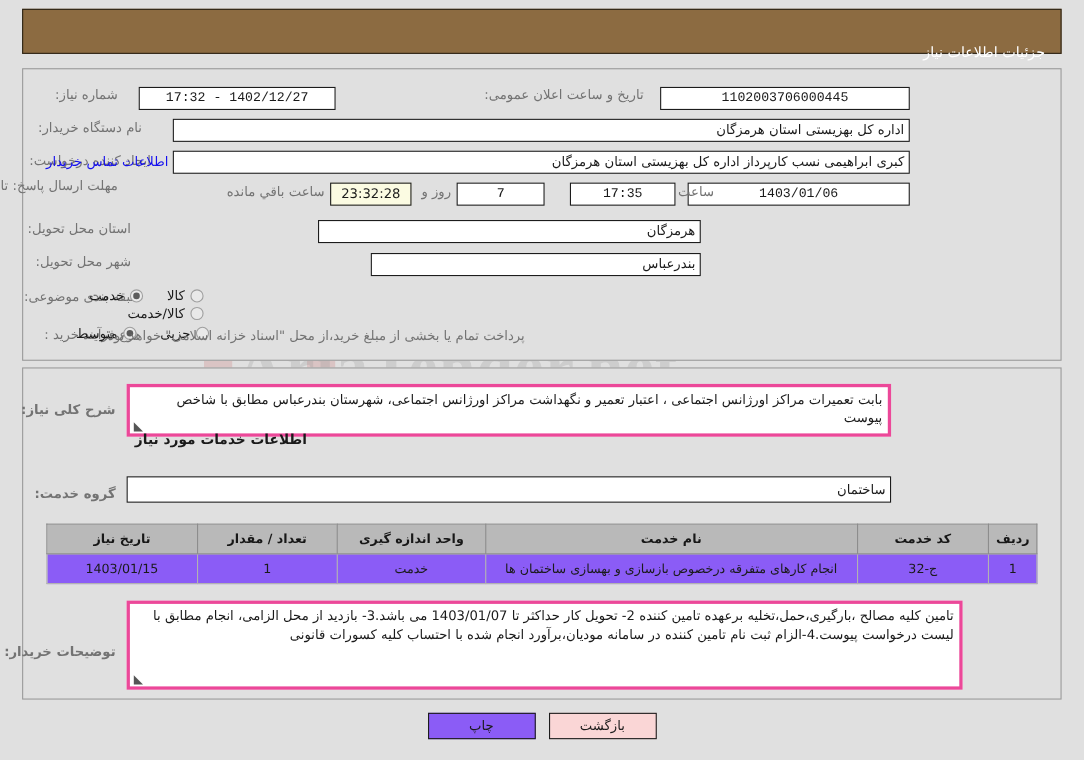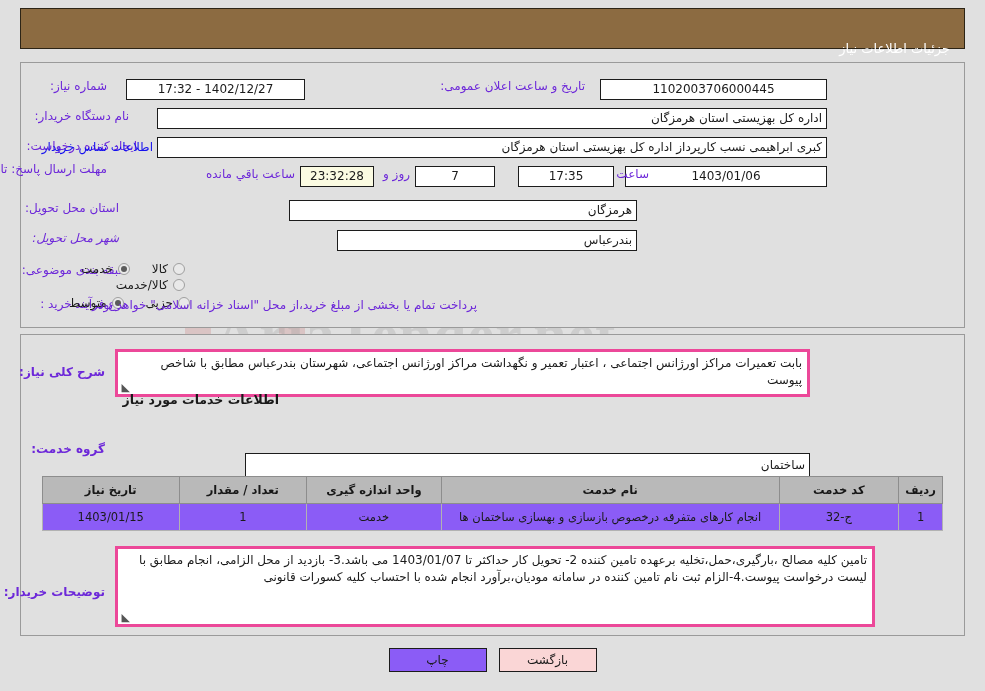--- a/index.html
+++ b/index.html
@@ -103,40 +103,40 @@
 
   
   .row {
     position: absolute;
     display: flex;
     align-items: center;
     flex-direction: row;
     white-space: nowrap;
   }
   .lbl {
-    color: #6d28d9;
+    color: #737373;
     font-size: 12px;
     white-space: nowrap;
   }
   .lbl.b { font-weight: bold; }
 
   .box {
     background: #ffffff;
     border: 1px solid #1c1c1c;
     box-sizing: border-box;
     height: 21px;
     line-height: 19px;
     padding: 0 4px;
     font-size: 12px;
     color: #1a1a1a;
     overflow: hidden;
     text-overflow: ellipsis;
     white-space: nowrap;
   }
-  .box.center { text-align: center; }
+  .box.center { text-align: center; font-family: Liberation Mono, monospace; }
   .box.right  { text-align: right; }
   .box.cream  { background: #fbfbe2; text-align: center; }
 
   .link {
     color: #1510ef;
     font-size: 12px;
     text-decoration: none;
     cursor: pointer;
     white-space: nowrap;
   }
@@ -317,21 +317,21 @@
 <div class="box cream" style="position:absolute; top:166px; right:611px; width:74px; z-index:11;">23:32:28</div>
 <div class="row" style="top:167px; right:690px; z-index:11;">
   <span class="lbl">ساعت باقي مانده</span>
 </div>
 
 <div class="row" style="top:201px; right:866px; z-index:11;">
   <span class="lbl">استان محل تحویل:</span>
 </div>
 <div class="box right" style="position:absolute; top:200px; right:348px; width:348px; z-index:11;">هرمزگان</div>
 
-<div class="row" style="top:231px; right:866px; z-index:11;font-style:italic;">
+<div class="row" style="top:231px; right:866px; z-index:11;">
   <span class="lbl">شهر محل تحویل:</span>
 </div>
 <div class="box right" style="position:absolute; top:230px; right:348px; width:300px; z-index:11;">بندرعباس</div>
 
 <div class="row" style="top:263px; right:857px; z-index:11;">
   <span class="lbl">طبقه بندی موضوعی:</span>
 </div>
 <div style="position:absolute; top:262px; right:800px; z-index:11;">
   <span class="opt">
     <span class="radio"></span>
@@ -372,21 +372,21 @@
 <div class="ta" style="position:absolute; top:349px; right:175px; width:695px; height:48px; z-index:11;">
   <span>بابت تعمیرات مراکز اورژانس اجتماعی ، اعتبار تعمیر و نگهداشت مراکز  اورژانس اجتماعی، شهرستان بندرعباس  مطابق با شاخص پیوست</span>
   <span class="grip">◣</span>
 </div>
 
 <div class="sect" style="top:392px; right:706px; z-index:11;">اطلاعات خدمات مورد نیاز</div>
 
 <div class="row" style="top:442px; right:880px; z-index:11;">
   <span class="lbl b">گروه خدمت:</span>
 </div>
-<div class="box right" style="position:absolute; top:453px; right:175px; width:565px; height:24px; line-height:22px; z-index:11;">ساختمان</div>
+<div class="box right" style="position:absolute; top:433px; right:175px; width:695px; height:24px; line-height:22px; z-index:11;">ساختمان</div>
 
 <table class="grid">
   <thead>
     <tr>
       <th style="width:36px;">ردیف</th>
       <th style="width:125px;">کد خدمت</th>
       <th style="width:335px;">نام خدمت</th>
       <th style="width:133px;">واحد اندازه گیری</th>
       <th style="width:130px;">تعداد / مقدار</th>
       <th style="width:142px;">تاریخ نیاز</th>

